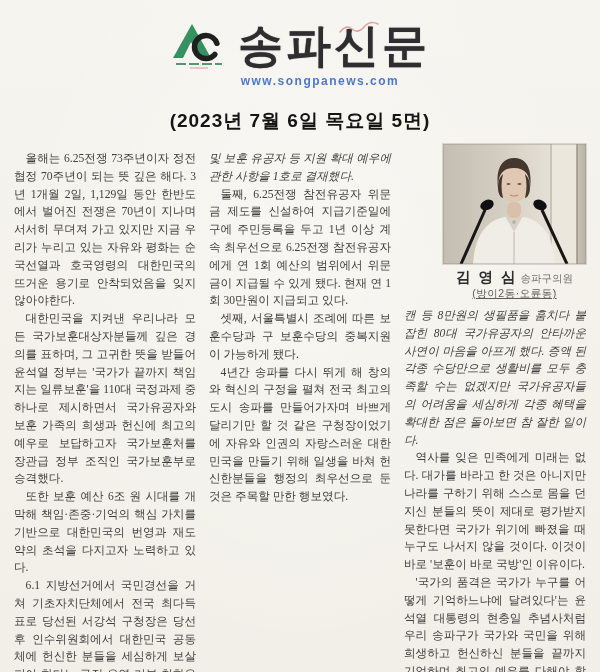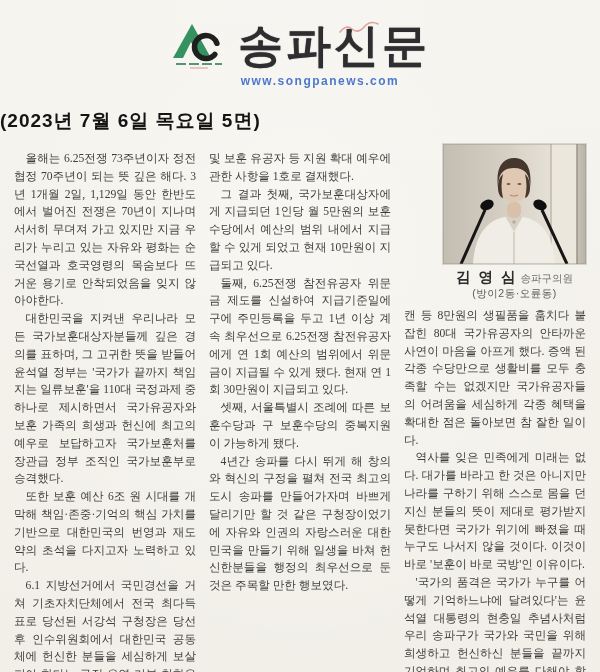--- a/index.html
+++ b/index.html
@@ -24,55 +24,55 @@
     text-shadow:0 0 1px rgba(40,40,40,.55);
   }
   .brand-url{
     font-family:"Liberation Sans", sans-serif;
     font-size:12px; font-weight:700; color:#4d79cc; letter-spacing:1.5px;
     margin-top:-2px; margin-left:40px;
   }
   .red-mark{ position:absolute; left:338px; top:20px; width:42px; height:18px; opacity:.8; }
   
   .dateline{
-    margin-top:20px; text-align:left;
+    margin-top:20px; text-align:center;
     font-family:"Liberation Sans", sans-serif;
     font-size:19px; font-weight:700; color:#141414; letter-spacing:1px;
   }
   
   .headline{
     margin:24px 0 0 62px;
     font-family:"Liberation Serif", serif;
     font-size:31px; font-weight:700; color:#3b3b3c; letter-spacing:4px;
   }
   
   .article{
     display:flex; gap:13px; padding:0 14px; margin-top:16px; height:470px;
   }
   .col{
     flex:1 1 0; min-width:0;
     font-size:11.6px; line-height:17.8px; color:#3e3d3c;
     text-align:justify; word-break:break-all;
   }
   .col p{ text-indent:1em; }
-  .col p.cont{ text-indent:0; }
+  .col p.cont{ text-indent:0;font-style:italic; }
   
   .figure{ width:143px; margin:-6px 0 6px auto; }
   .photo{
     width:143px; height:120px; overflow:hidden;
     box-shadow:0 0 0 1px rgba(120,115,105,.25);
   }
   .photo svg{ display:block; }
   .figcap{
     margin-top:6px; text-align:center; line-height:15px; text-indent:0;
     font-family:"Liberation Sans", sans-serif;
   }
   .cap-name{ font-size:14.5px; font-weight:800; color:#2c2c2c; letter-spacing:2px; }
   .cap-title{ font-size:10.5px; color:#6e6c68; margin-left:3px; }
-  .cap-district{ font-size:10.5px; color:#5c5a56; letter-spacing:.5px; }
+  .cap-district{ font-size:10.5px; color:#5c5a56; letter-spacing:.5px;text-decoration:underline; }
 </style>
 </head>
 <body>
 
 <div class="page">
 
   <svg class="red-mark" viewBox="0 0 42 18" aria-hidden="true">
     <path d="M2 12 Q8 4 14 9 T26 7 T40 4" fill="none" stroke="#c0392b" stroke-width="1.6" stroke-linecap="round" opacity=".55"></path>
   </svg>
 
@@ -94,30 +94,29 @@
     </div>
     <div class="brand-url">www.songpanews.com</div>
   </header>
 
   <div class="dateline">(2023년 7월 6일 목요일 5면)</div>
 
 
   <main class="article">
 
     <div class="col">
-      <p>올해는 6.25전쟁 73주년이자 정전협정 70주년이 되는 뜻 깊은 해다. 3년 1개월 2일, 1,129일 동안 한반도에서 벌어진 전쟁은 70년이 지나며 서서히 무뎌져 가고 있지만 지금 우리가 누리고 있는 자유와 평화는 순국선열과 호국영령의 목숨보다 뜨거운 용기로 안착되었음을 잊지 않아야한다.</p>
+      <p>올해는 6.25전쟁 73주년이자 정전협정 70주년이 되는 뜻 깊은 해다. 3년 1개월 2일, 1,129일 동안 한반도에서 벌어진 전쟁은 70년이 지나며 서서히 무뎌져 가고 있지만 지금 우리가 누리고 있는 자유와 평화는 순국선열과 호국영령의 대한민국의 뜨거운 용기로 안착되었음을 잊지 않아야한다.</p>
       <p>대한민국을 지켜낸 우리나라 모든 국가보훈대상자분들께 깊은 경의를 표하며, 그 고귀한 뜻을 받들어 윤석열 정부는 '국가가 끝까지 책임지는 일류보훈'을 110대 국정과제 중 하나로 제시하면서 국가유공자와 보훈 가족의 희생과 헌신에 최고의 예우로 보답하고자 국가보훈처를 장관급 정부 조직인 국가보훈부로 승격했다.</p>
       <p>또한 보훈 예산 6조 원 시대를 개막해 책임·존중·기억의 핵심 가치를 기반으로 대한민국의 번영과 재도약의 초석을 다지고자 노력하고 있다.</p>
       <p>6.1 지방선거에서 국민경선을 거쳐 기초자치단체에서 전국 최다득표로 당선된 서강석 구청장은 당선 후 인수위원회에서 대한민국 공동체에 헌신한 분들을 세심하게 보살펴야 한다는 구정 운영 기본 철학을 제시했다.</p>
 
     </div>
 
     <div class="col">
       <p class="cont">및 보훈 유공자 등 지원 확대 예우에 관한 사항을 1호로 결재했다.</p>
-      <p>그 결과 첫째, 국가보훈대상자에게 지급되던 1인당 월 5만원의 보훈수당에서 예산의 범위 내에서 지급할 수 있게 되었고 현재 10만원이 지급되고 있다.</p>
       <p>둘째, 6.25전쟁 참전유공자 위문금 제도를 신설하여 지급기준일에 구에 주민등록을 두고 1년 이상 계속 최우선으로 6.25전쟁 참전유공자에게 연 1회 예산의 범위에서 위문금이 지급될 수 있게 됐다. 현재 연 1회 30만원이 지급되고 있다.</p>
       <p>셋째, 서울특별시 조례에 따른 보훈수당과 구 보훈수당의 중복지원이 가능하게 됐다.</p>
       <p>4년간 송파를 다시 뛰게 해 창의와 혁신의 구정을 펼쳐 전국 최고의 도시 송파를 만들어가자며 바쁘게 달리기만 할 것 같은 구청장이었기에 자유와 인권의 자랑스러운 대한민국을 만들기 위해 일생을 바쳐 헌신한분들을 행정의 최우선으로 둔 것은 주목할 만한 행보였다.</p>
 
     </div>
 
     <div class="col">
       <figure class="figure">
         <div class="photo">
           <svg viewBox="0 0 143 120" width="143" height="120" aria-hidden="true">

